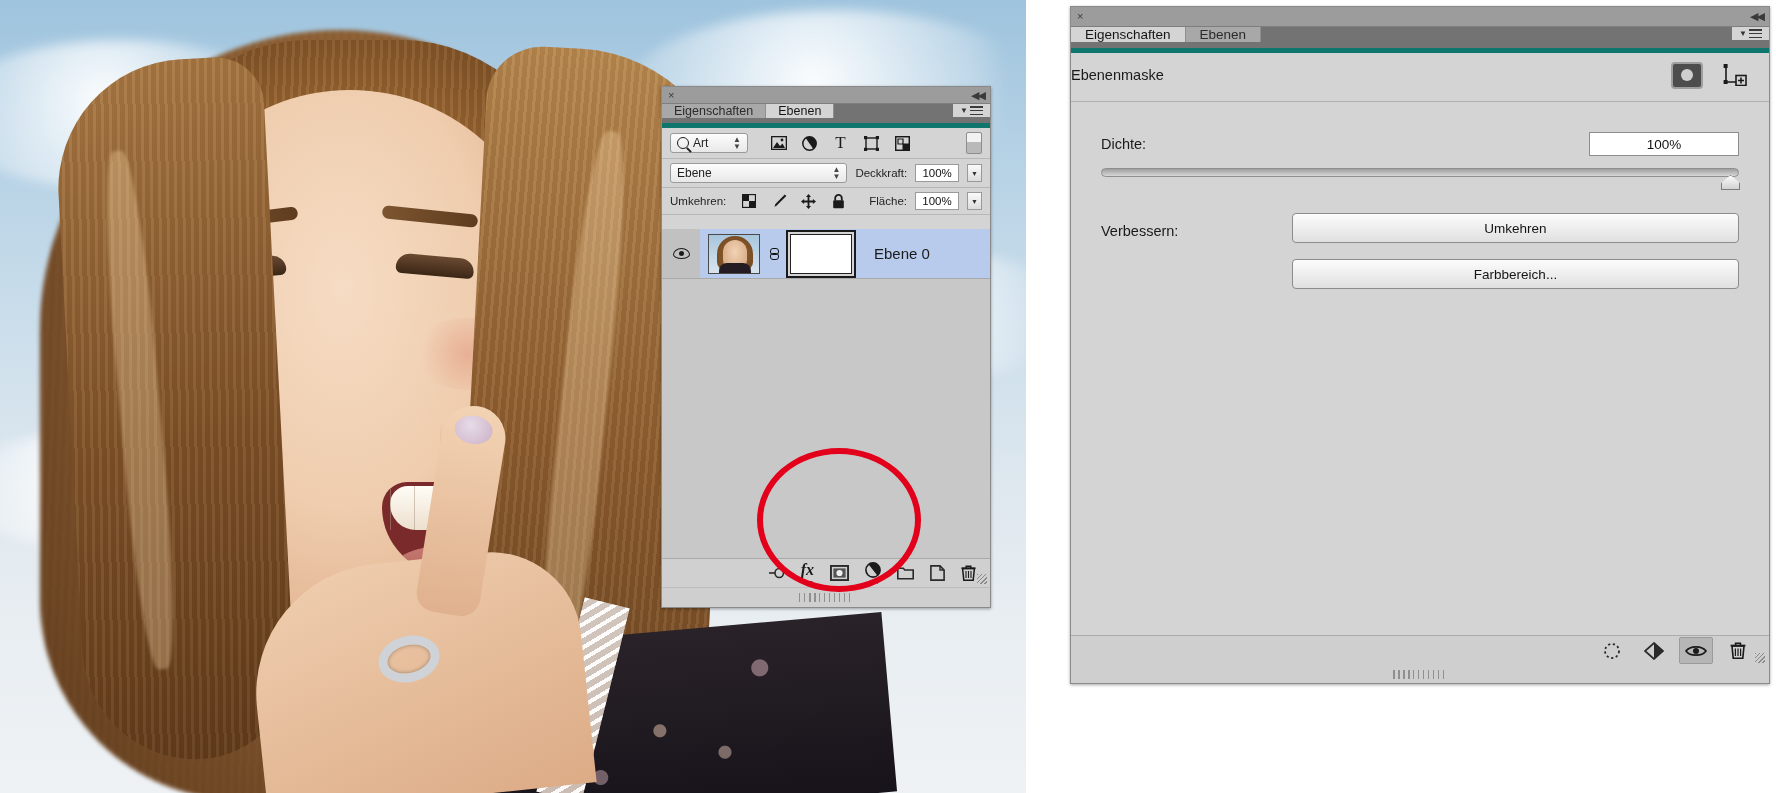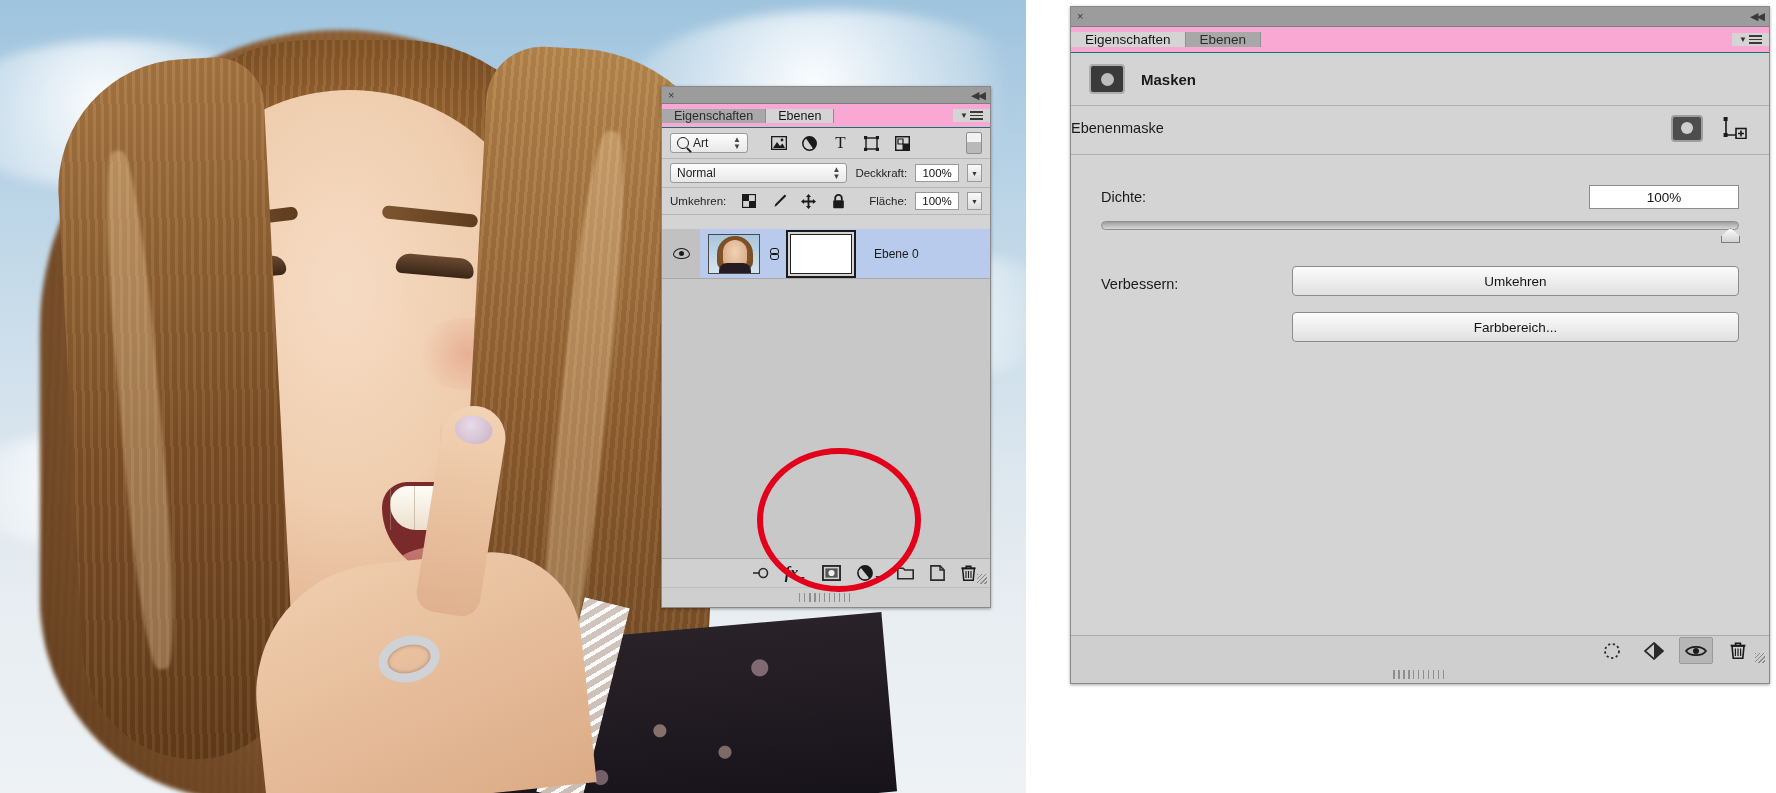--- a/index.html
+++ b/index.html
@@ -128,22 +128,22 @@
   }
   .panel-titlebar {
     height:17px; background:#9c9c9c;
     border-bottom:1px solid #7e7e7e;
     display:flex; align-items:center; justify-content:space-between;
     padding:0 6px;
   }
   .tb-close { font-size:11px; color:#3a3a3a; line-height:1; cursor:pointer; }
   .tb-collapse { font-size:11px; color:#3a3a3a; letter-spacing:-2px; }
   .tabrow {
-    height:24px; display:flex; align-items:center;
-    background:#f9a8d4; border-bottom:1px solid #0f766e; position:relative;
+    height:24px; display:flex; align-items:flex-start;
+    background:#737373; border-bottom:5px solid #0f766e; position:relative;
   }
   .tab {
     display:flex; align-items:center; padding:0 12px;
     font-size:12.5px; color:#2b2b2b; background:#a8a8a8;
     border-right:1px solid #8f8f8f; cursor:pointer;
   }
   .tab.active { background:#d4d4d4; color:#151515; }
   .tabfill { flex:1; background:#a8a8a8; }
   .menu-btn {
     display:flex; align-items:center; padding:0 7px; background:#d4d4d4;
@@ -203,31 +203,31 @@
   .thumb .mini-face { position:absolute; left:14px; top:5px; width:24px; height:30px;
         background: radial-gradient(ellipse at 50% 40%, #f0d2b4, #d3a27d); border-radius:12px 12px 10px 10px; }
   .thumb .mini-hair { position:absolute; left:8px; top:1px; width:36px; height:34px;
         background: radial-gradient(ellipse at 50% 55%, #97642f, #6d4420); border-radius:18px 18px 8px 8px; }
   .thumb .mini-body { position:absolute; left:10px; bottom:0; width:32px; height:10px; background:#241c22; border-radius:8px 8px 0 0; }
   .link-icon { width:16px; display:flex; flex-direction:column; align-items:center; justify-content:center; margin:0 6px; }
   .link-icon span { display:block; width:9px; height:7px; border:1.7px solid #111; border-radius:3px; }
   .link-icon span:last-child { margin-top:-2px; }
   .mask-thumb { width:62px; height:40px; background:#ffffff; border:1px solid #222;
                 box-shadow: 0 0 0 2px #d4d4d4, 0 0 0 4px #1a1a1a; margin-left:2px; }
-  .layer-name { margin-left:22px; font-size:12px; color:#1b1b1b; }
+  .layer-name { margin-left:22px; font-size:15px; color:#1b1b1b; }
 
   .lp-bottom {
     position:absolute; left:0; right:0; bottom:0; height:49px; background:#d0d0d0;
     border-top:1px solid #aaa;
   }
   .lp-bottom-icons { height:28px; display:flex; align-items:center; justify-content:flex-end; gap:16px; padding-right:14px; }
   .lp-grip { height:20px; display:flex; align-items:center; justify-content:center; border-top:1px solid #bdbdbd; background:#cfcfcf; }
   .grip-lines { width:54px; height:9px;
     background: repeating-linear-gradient(90deg,#8f8f8f 0 1.5px, transparent 1.5px 5px); }
-  .bi { cursor:pointer; display:flex; align-items:flex-end; justify-content:center; }
+  .bi { cursor:pointer; display:flex; align-items:flex-end; justify-content:center;flex-direction:column; }
   .resize-grip { position:absolute; right:3px; bottom:23px; width:10px; height:10px;
     background: repeating-linear-gradient(135deg,#8a8a8a 0 1px, transparent 1px 3px); }
 
   #red-circle {
     position:absolute; left:757px; top:448px; width:164px; height:144px;
     border:6px solid #e2001a; border-radius:50%; pointer-events:none;
   }
 
   
   #masks-panel { left:1070px; top:6px; width:700px; height:678px; }
@@ -393,21 +393,21 @@
               <rect x="7.5" y="7.5" width="6.8" height="6.8" fill="#1a1a1a"></rect>
               <path d="M3 3 H8 V8 H3 Z" fill="none" stroke="#1a1a1a" stroke-width="1.2"></path>
             </svg>
         </div>
       </div>
       <div class="toggle-switch"></div>
     </div>
 
     <div class="lp-row lp-sep">
       <div class="select blend-select">
-        <span>Normal</span>
+        <span>Ebene</span>
         <span class="spin">▲<br>▼</span>
       </div>
       <span class="field-label">Deckkraft:</span>
       <div class="numfield">100%</div>
       <div class="stepper">▼</div>
     </div>
 
     <div class="lp-row lp-sep">
       <span class="field-label">Umkehren:</span>
       <div class="lock-icons">
@@ -528,26 +528,20 @@
       <div class="menu-btn">
         <span style="font-size:8px;margin-right:2px;">▼</span>
         <span class="bars">
             <i></i>
             <i></i>
             <i></i>
           </span>
       </div>
     </div>
 
-    <div class="mp-head">
-      <div class="mask-badge">
-          <i></i>
-        </div>
-      <div class="mp-title">Masken</div>
-    </div>
 
     <div style="border-bottom:1px solid #b0b0b0;">
       <div class="mp-masktype">
         <div class="label">Ebenenmaske</div>
         <div class="mask-type-btns">
           <div class="mt-btn active">
               <i></i>
             </div>
           <div class="mt-btn">
             <svg width="24" height="22" viewBox="0 0 24 22">

